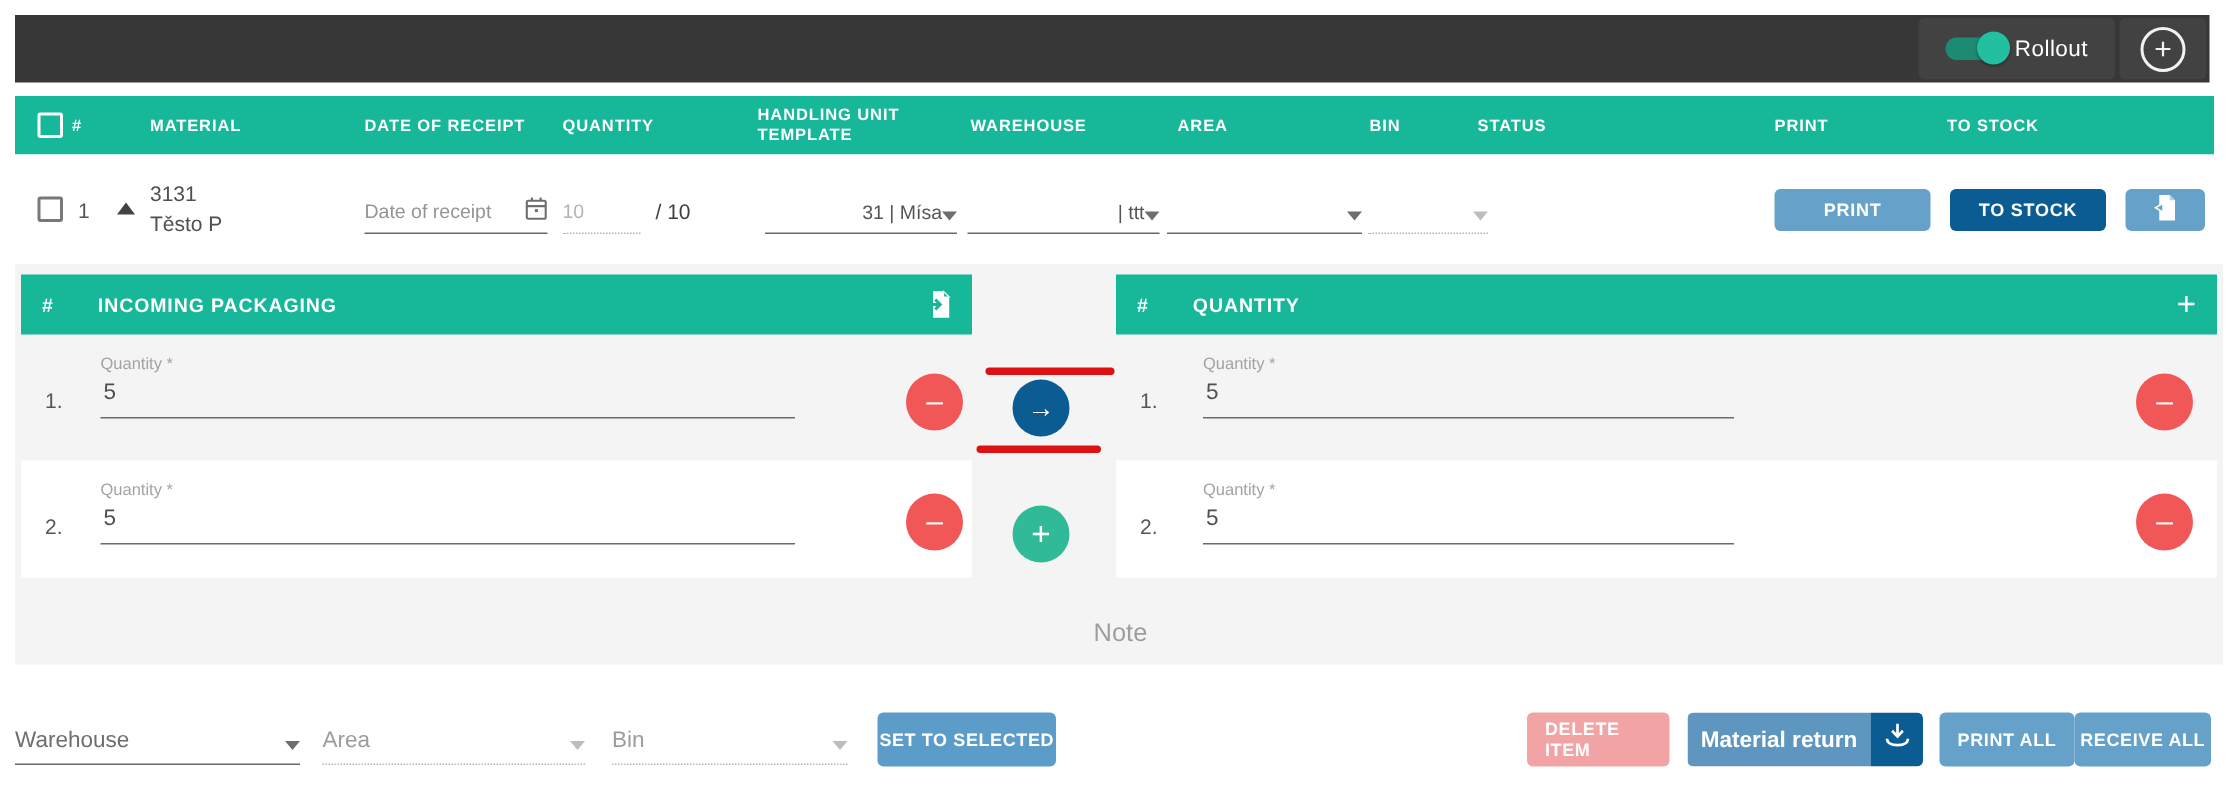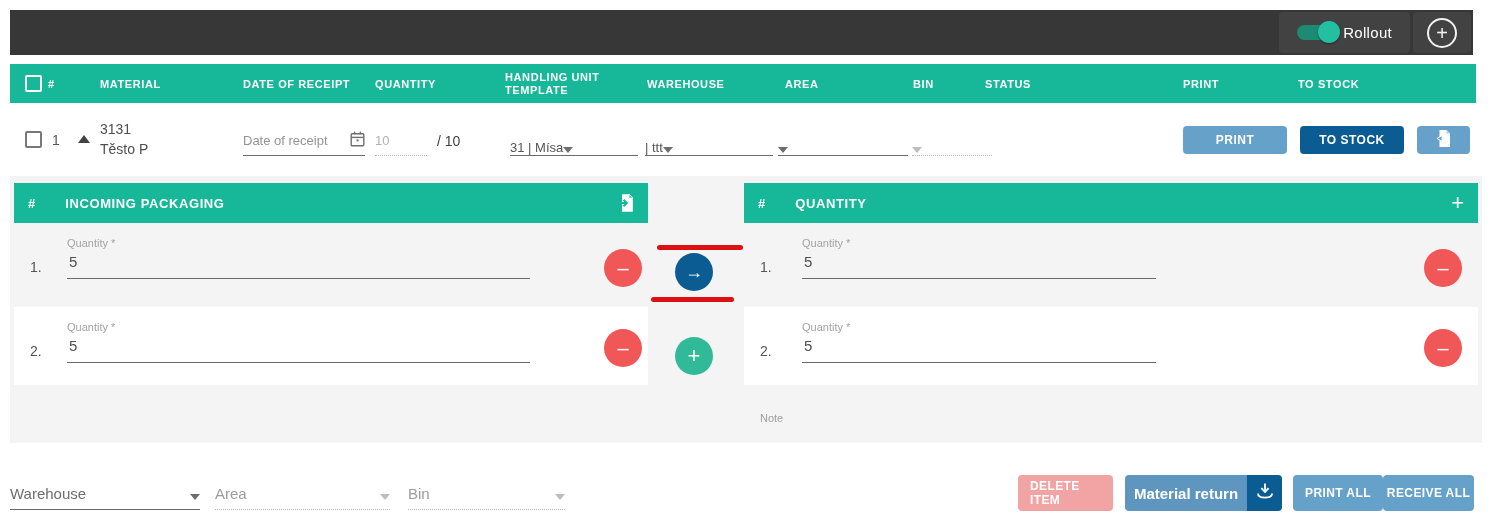--- a/index.html
+++ b/index.html
@@ -38,21 +38,21 @@
   .material { left:90px; top:16px; font-size:14px; color:#4f4f4f; line-height:20px; }
   .u-field { position:absolute; top:24px; height:29px; border-bottom:1px solid #6a6a6a; }
   .u-field input { width:100%; border:none; outline:none; background:transparent; font-size:13px;
                    color:#555; font-family:inherit; padding:6px 0 4px 0; }
   .u-field input::placeholder { color:#949494; }
   .dotted { border-bottom:1px dotted #b5b5b5; }
   .dotted input { color:#b3b3b3; }
   .cal-icon { position:absolute; right:0; top:4px; }
   .qty-total { left:427px; top:30px; font-size:14px; color:#3f3f3f; }
   .sel { position:absolute; top:24px; height:29px; border-bottom:1px solid #6a6a6a;
-         display:flex; align-items:flex-end; justify-content:flex-start; cursor:pointer; }
+         display:flex; align-items:flex-end; justify-content:flex-end; padding-bottom:6px; cursor:pointer; }
   .sel .txt { font-size:13px; color:#555; white-space:nowrap; }
   .dd-caret { width:0; height:0; border-left:5px solid transparent; border-right:5px solid transparent;
               border-top:6px solid #6e6e6e; margin-bottom:2px; }
   .dd-caret.dis { border-top-color:#bdbdbd; }
   .btn { position:absolute; top:23px; height:28px; border-radius:4px; color:#fff; font-weight:700;
          font-size:12px; letter-spacing:.5px; display:flex; align-items:center; justify-content:center;
          cursor:pointer; }
   .blue-lt { background:#66a1c9; }
   .blue-dk { background:#0a5c92; }
 
@@ -70,21 +70,21 @@
   .prow-label { position:absolute; top:14px; font-size:11px; color:#a3a3a3; }
   .prow-input { position:absolute; top:30px; border:none; outline:none; background:transparent;
                 border-bottom:1px solid #6a6a6a; font-size:15px; color:#4f4f4f;
                 font-family:inherit; padding:0 0 8px 2px; }
   .circle { position:absolute; width:38px; height:38px; border-radius:50%; color:#fff;
             display:flex; align-items:center; justify-content:center; cursor:pointer; border:none; }
   .red-c { background:#f15757; font-size:20px; }
   .green-c { background:#31ba97; font-size:22px; }
   .blue-c { background:#0a5c92; font-size:18px; }
   .ann { position:absolute; height:5px; background:#dd1111; border-radius:2.5px; }
-  .note-label { position:absolute; left:750px; top:236px; font-size:11px; color:#9e9e9e; }
+  .note-label { position:absolute; left:719px; top:236px; font-size:17px; color:#9e9e9e; }
 
   
   .bb-field { position:absolute; top:472px; height:38px; border-bottom:1px solid #6a6a6a;
               display:flex; align-items:flex-end; justify-content:space-between;
               padding-bottom:7px; cursor:pointer; }
   .bb-field .txt { font-size:15px; color:#6e6e6e; }
   .bb-field.dis { border-bottom:1px dotted #b5b5b5; }
   .bb-field.dis .txt { color:#9c9c9c; }
   .bb-btn { position:absolute; top:475px; height:36px; border-radius:4px; color:#fff; font-weight:700;
             font-size:12px; letter-spacing:.4px; display:flex; align-items:center; justify-content:center;
@@ -264,20 +264,23 @@
   </div>
   <div class="bb-field dis abs" style="left:215px; width:175px;">
     <span class="txt">Area</span>
     <span class="dd-caret dis"></span>
   </div>
   <div class="bb-field dis abs" style="left:408px; width:157px;">
     <span class="txt">Bin</span>
     <span class="dd-caret dis"></span>
   </div>
 
+  <div class="bb-btn" style="left:585px; width:119px; background:#5b9cc9;">
+    <span>SET TO SELECTED</span>
+  </div>
 
   <div class="bb-btn pink" style="left:1018px; width:95px;">
     <span>DELETE ITEM</span>
   </div>
 
   <div class="mr-group">
     <div class="mr-main">
       <span>Material return</span>
     </div>
     <div class="mr-dl">

